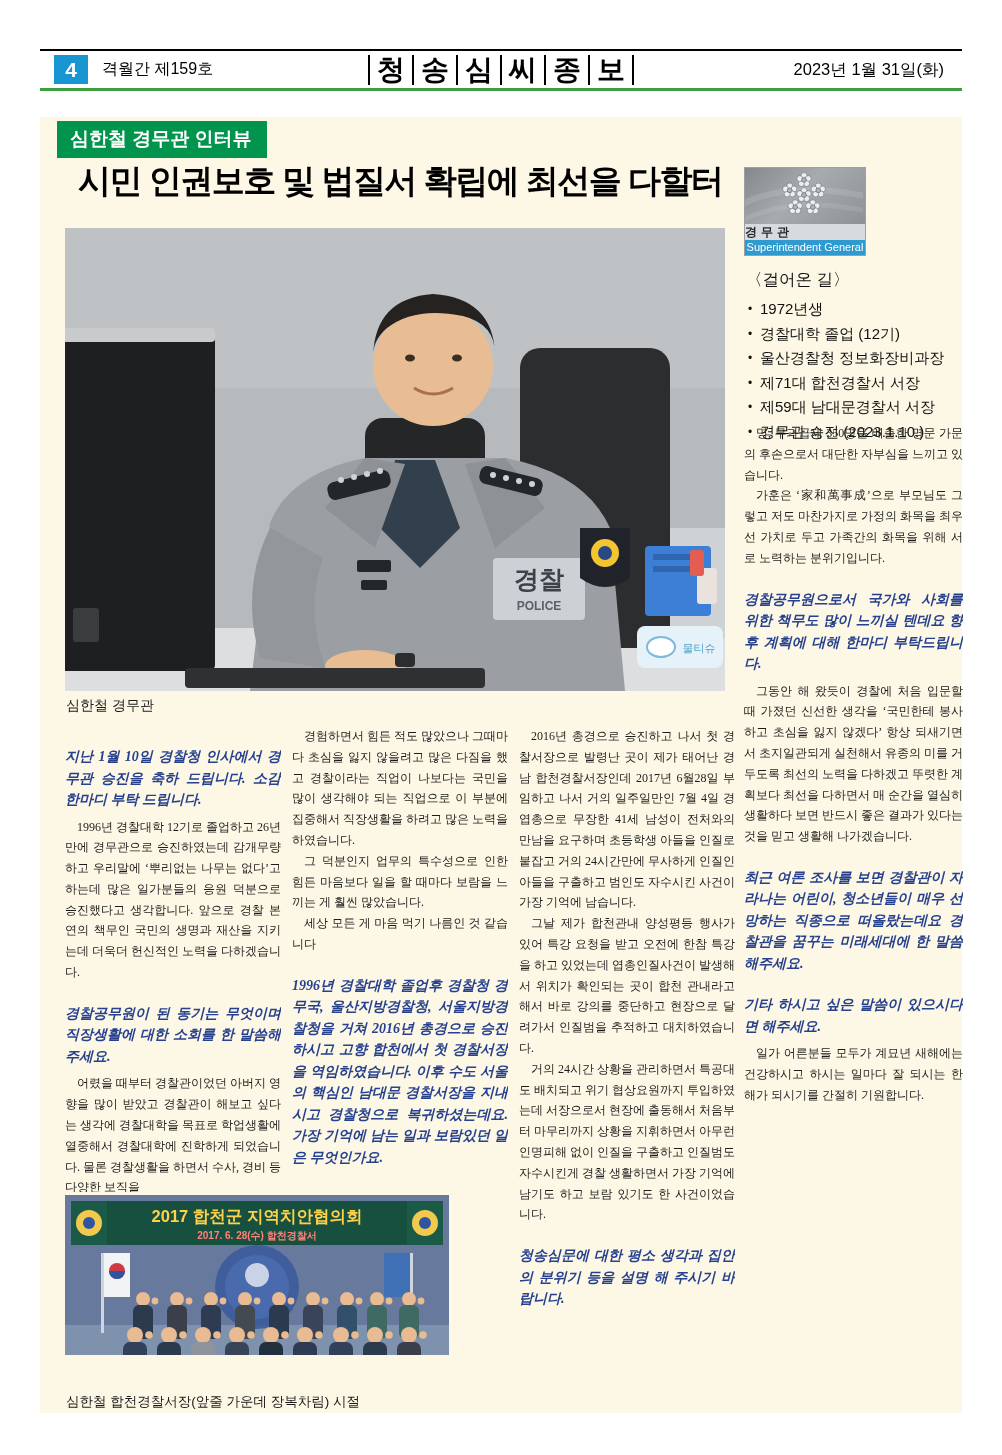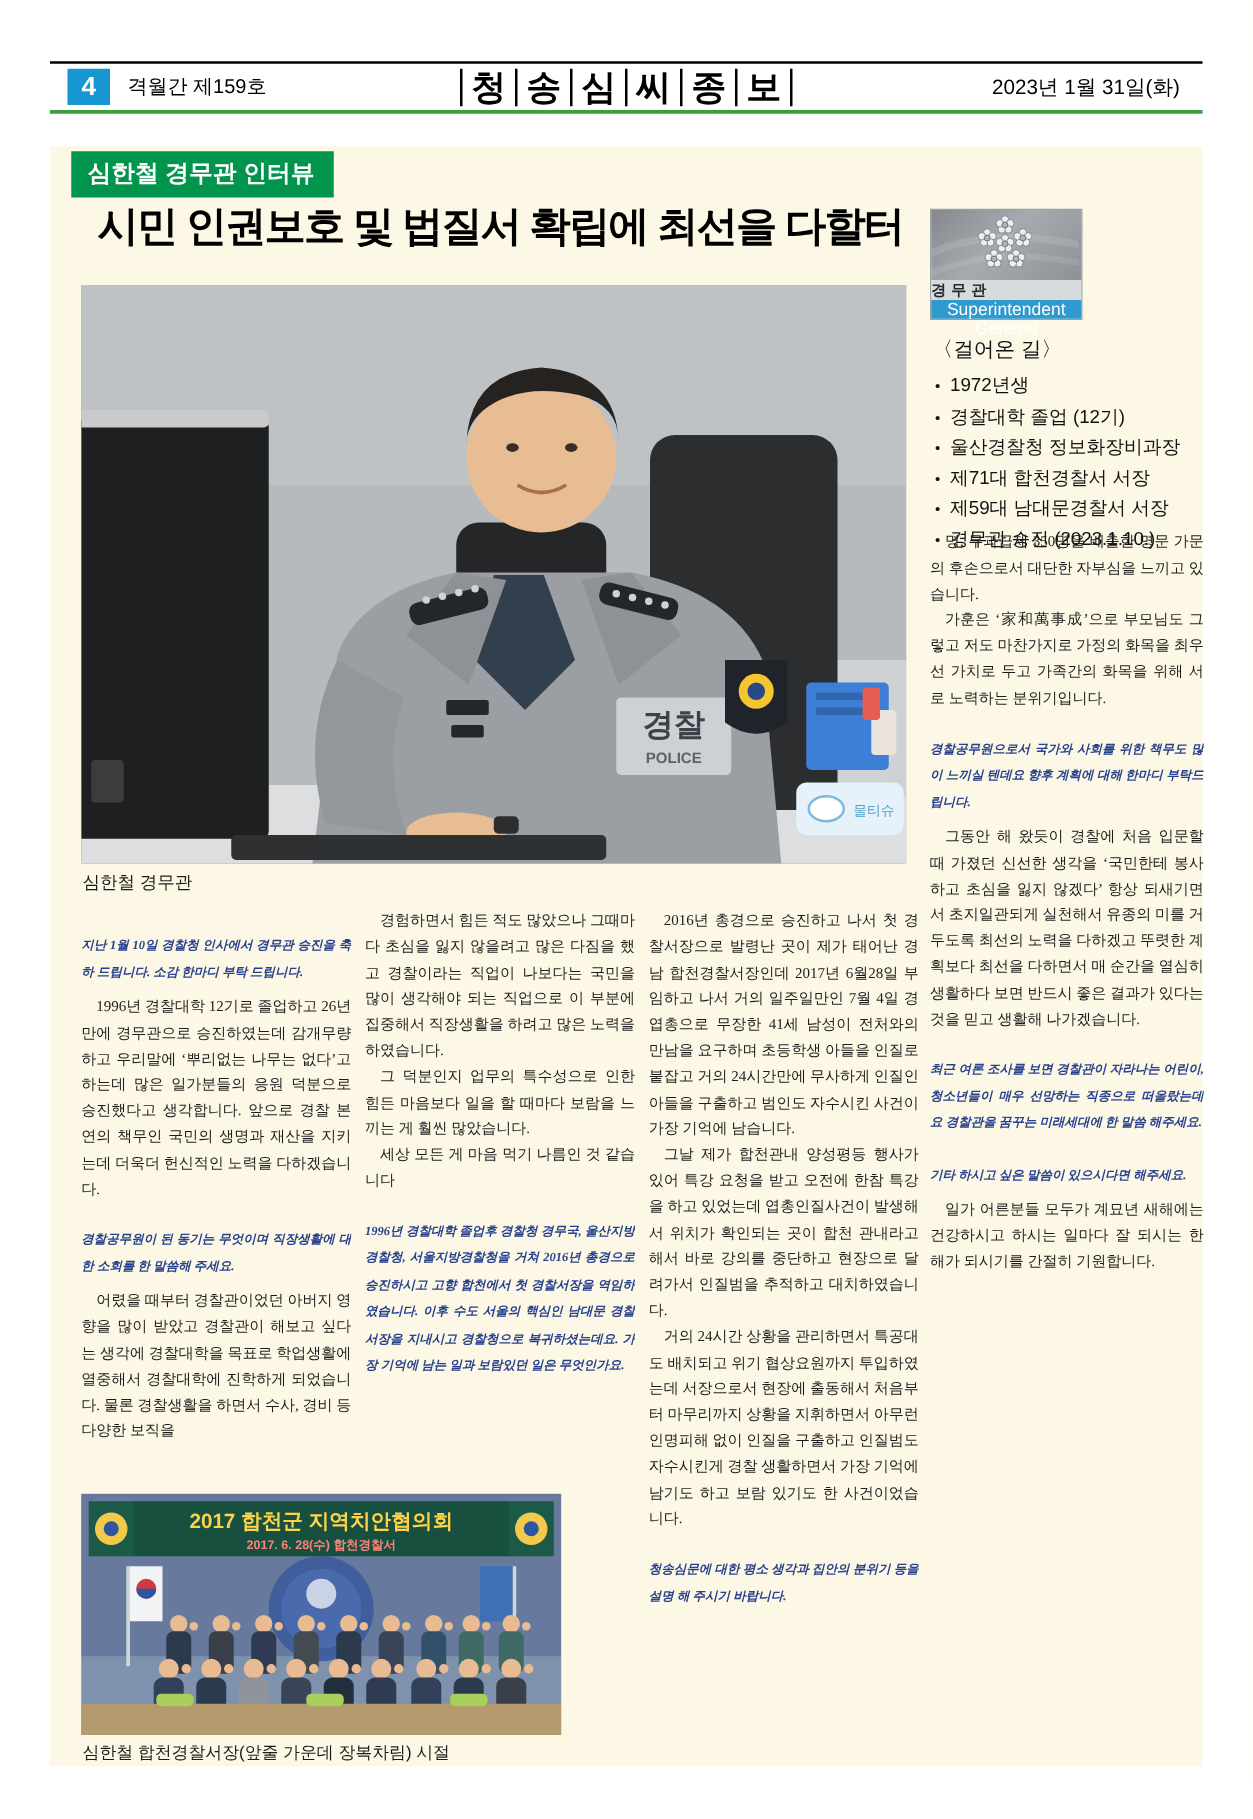--- a/index.html
+++ b/index.html
@@ -22,40 +22,40 @@
           font-weight:bold;padding:5px 15px 6px 13px;letter-spacing:0px;}
   .headline{position:absolute;left:38px;top:42px;font-size:33px;font-weight:bold;color:#000;
             letter-spacing:-1.5px;white-space:nowrap;text-align:center;}
   
   .main-photo{position:absolute;left:25px;top:111px;width:660px;height:463px;background:#b5b8bb;overflow:hidden;}
   .main-caption{position:absolute;left:26px;top:580px;font-size:14px;color:#1a1a1a;}
   
   .col{position:absolute;top:609px;width:216px;text-align:justify;overflow:hidden;}
   .col p{margin:0;}
   .col p.q{font-family:"Liberation Serif",serif;font-style:italic;font-weight:bold;color:#27418f;
-           font-size:10px;line-height:21.5px;margin:20px 0 6px 0;}
+           font-size:14px;line-height:21.5px;margin:20px 0 6px 0;}
   .col p.q:first-child{margin-top:20px;}
   .col p.a{font-family:"Liberation Serif",serif;color:#1c1c1c;font-size:12px;line-height:20.8px;text-indent:1em;}
   .col1{left:25px;height:466px;}
   .col2{left:252px;height:466px;}
   .col3{left:479px;height:672px;}
   .col4{left:704px;top:306px;width:219px;height:960px;}
   
   .rank-card{position:absolute;left:704px;top:50px;width:120px;height:87px;border:1px solid #9aa0a6;}
   .rank-art{position:relative;width:100%;height:56px;background:linear-gradient(135deg,#84888d 0%,#a6abb0 45%,#8d9297 100%);overflow:hidden;}
   .rank-band-kr{width:100%;height:16px;background:#d8dbde;color:#26292c;font-size:12px;font-weight:bold;
                 text-align:left;line-height:16px;letter-spacing:4px;}
-  .rank-band-en{width:100%;height:15px;background:#2f9ad0;color:#fff;font-size:14px;text-align:center;line-height:15px;}
+  .rank-band-en{width:100%;height:15px;background:#2f9ad0;color:#fff;font-size:11px;text-align:center;line-height:15px;}
   .career{position:absolute;left:706px;top:152px;width:230px;}
   .career-title{font-size:16.5px;color:#111;margin:0 0 6px 0;}
   .career ul{list-style:none;margin:0;padding:0;}
   .career li{font-size:15px;line-height:24.5px;color:#111;padding-left:14px;position:relative;}
   .career li::before{content:"•";position:absolute;left:2px;top:0;font-size:12px;color:#111;}
   
-  .bottom-photo{position:absolute;left:25px;top:1078px;width:384px;height:193px;background:#8fa3bd;overflow:hidden;}
+  .bottom-photo{position:absolute;left:25px;top:1078px;width:384px;height:160px;background:#8fa3bd;overflow:hidden;}
   .bottom-caption{position:absolute;left:26px;top:1276px;font-size:13.5px;color:#1a1a1a;}
   svg text{font-family:"Liberation Sans",sans-serif;}
 </style>
 </head>
 <body>
 
 <div class="page">
 
   <div class="hairline-top"></div>
   <div class="header-row">

